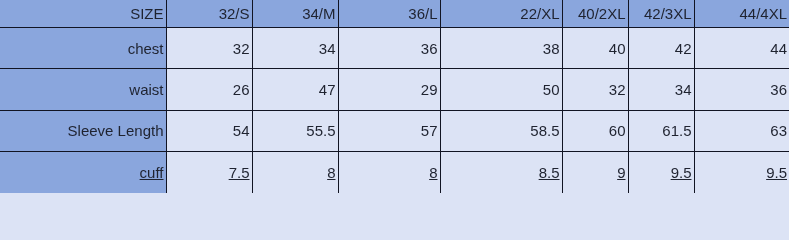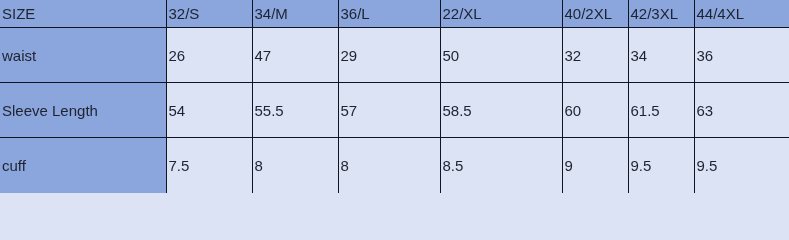--- a/index.html
+++ b/index.html
@@ -24,33 +24,33 @@
     color: #1f2330;
   }
 
   #size-chart-table tr {
     height: 27.57px;
   }
 
   #size-chart-table th,
   #size-chart-table td {
     border: 1px solid #111423;
-    text-align: left;
+    text-align: right;
     vertical-align: middle;
     padding: 0 2px;
     font-weight: normal;
     white-space: nowrap;
     overflow: hidden;
   }
 
   
   #size-chart-table tr > *:first-child { border-left: none; }
   #size-chart-table tr > *:last-child  { border-right: none; }
   #size-chart-table thead tr > *       { border-top: none; }
-  #size-chart-table tbody tr:last-child > * { border-bottom: none; }
+  #size-chart-table tbody tr:last-child > * { border-bottom: none; text-decoration: underline; }
 
   
   .hdr-cell,
   .row-label {
     background: #8aa6dd;
   }
 
   .data-cell {
     background: #dce3f5;
   }
@@ -88,20 +88,30 @@
       <th class="hdr-cell">36/L</th>
       <th class="hdr-cell">22/XL</th>
       <th class="hdr-cell">40/2XL</th>
       <th class="hdr-cell">42/3XL</th>
       <th class="hdr-cell">44/4XL</th>
     </tr>
   </thead>
 
   <tbody>
     <tr>
+      <th class="row-label">chest</th>
+      <td class="data-cell">32</td>
+      <td class="data-cell">34</td>
+      <td class="data-cell">36</td>
+      <td class="data-cell">38</td>
+      <td class="data-cell">40</td>
+      <td class="data-cell">42</td>
+      <td class="data-cell">44</td>
+    </tr>
+    <tr>
       <th class="row-label">waist</th>
       <td class="data-cell">26</td>
       <td class="data-cell">47</td>
       <td class="data-cell">29</td>
       <td class="data-cell">50</td>
       <td class="data-cell">32</td>
       <td class="data-cell">34</td>
       <td class="data-cell">36</td>
     </tr>
     <tr>

